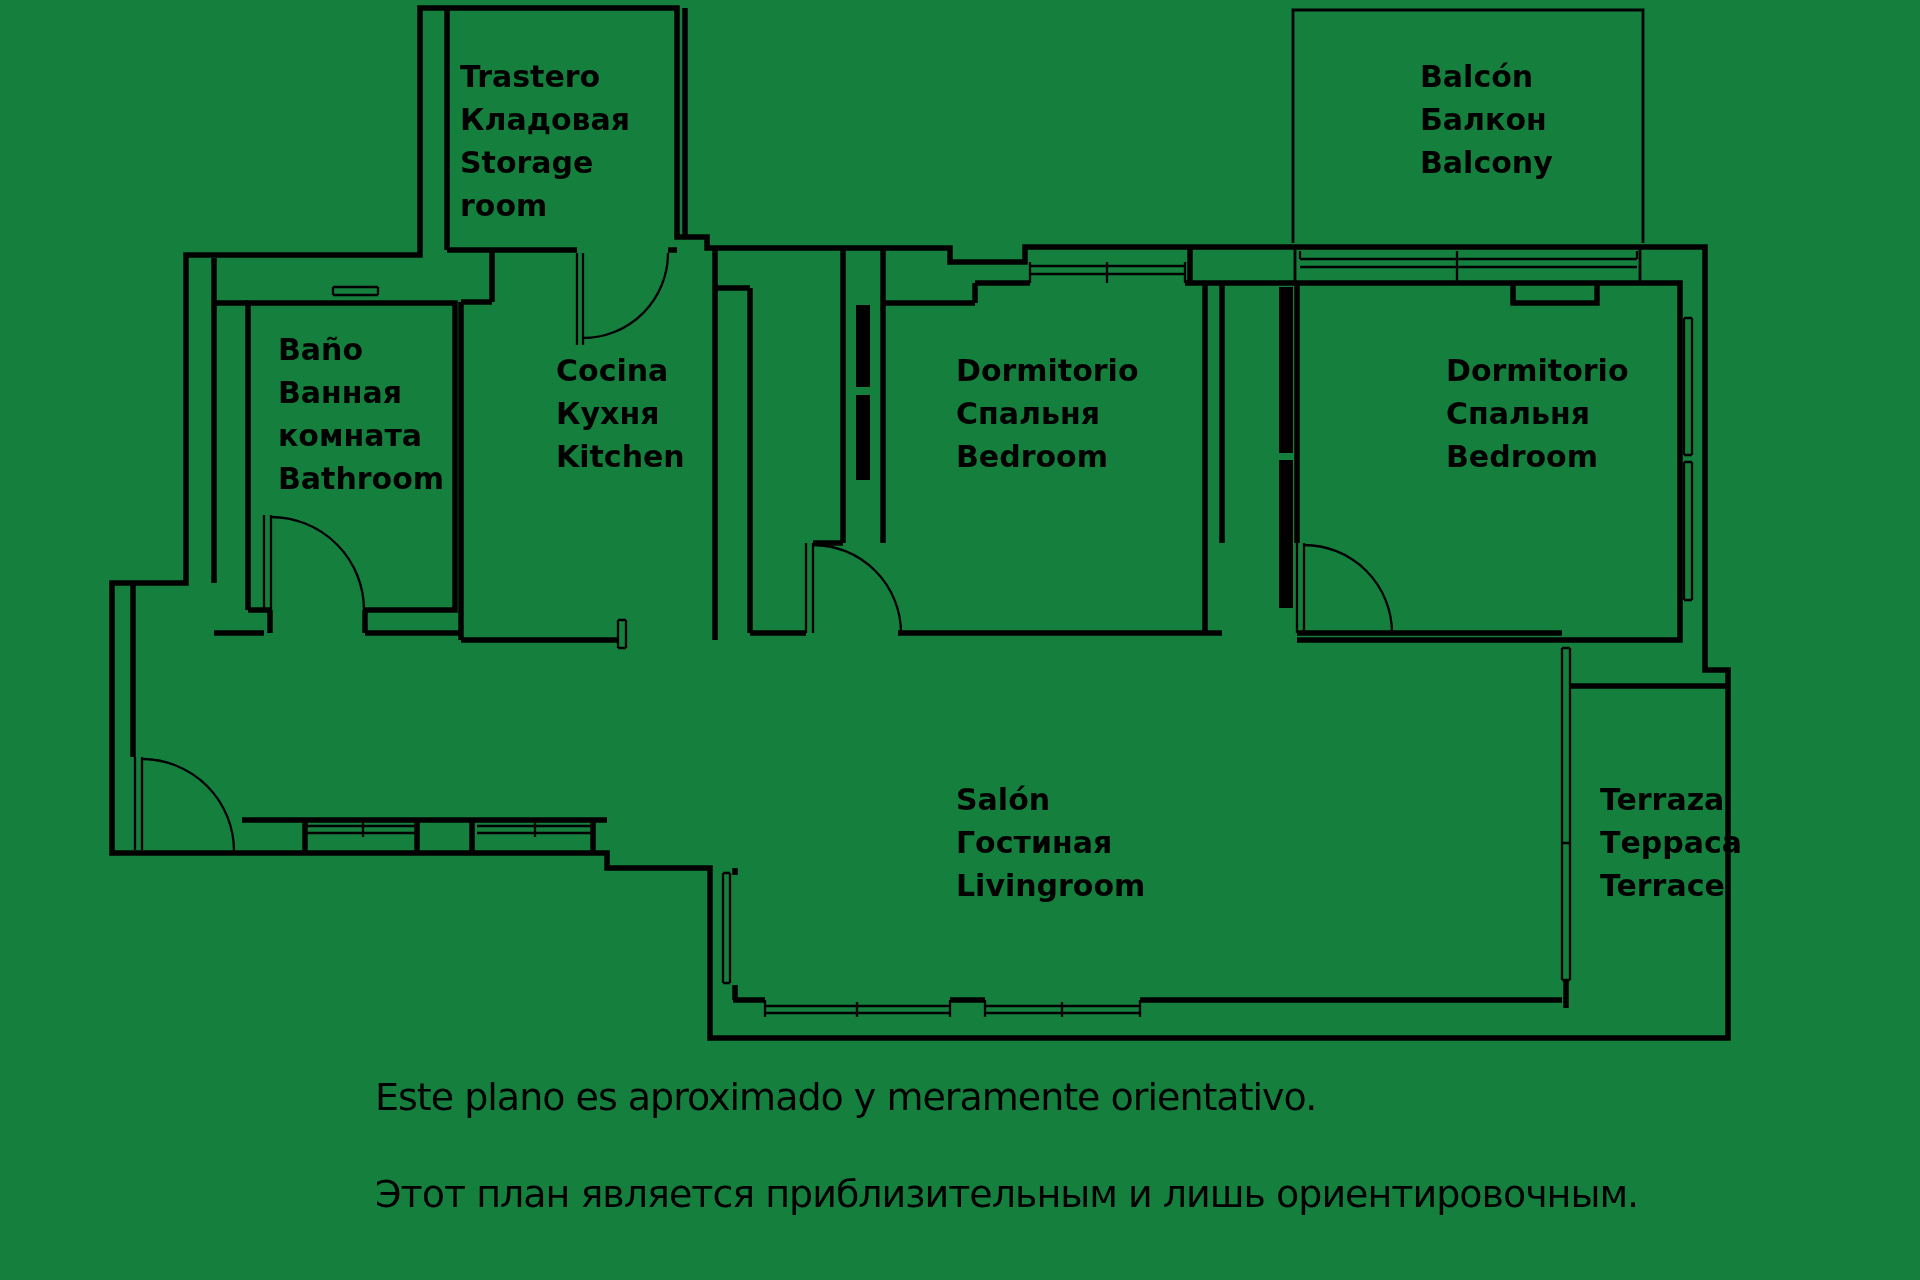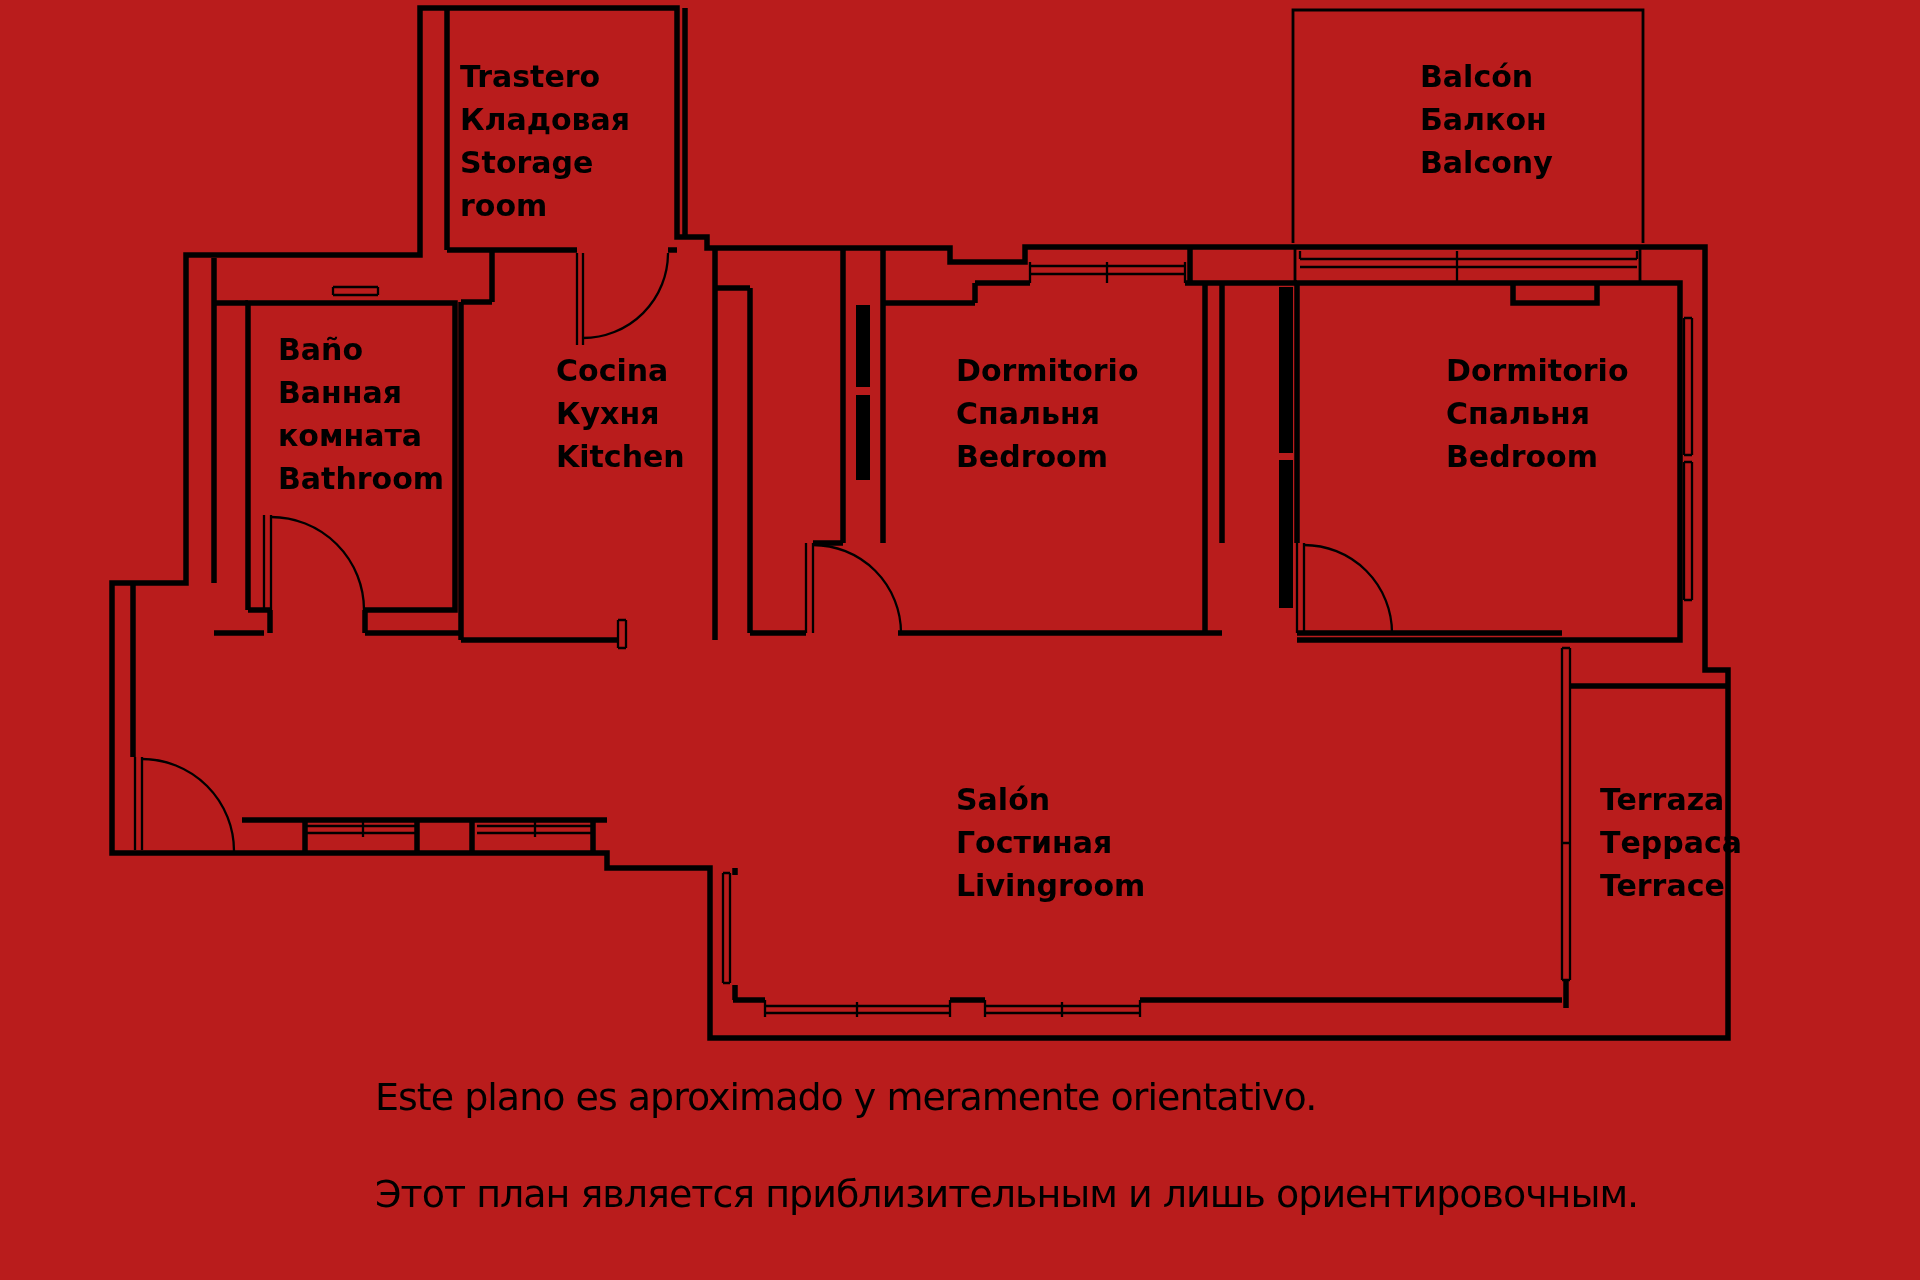--- a/index.html
+++ b/index.html
@@ -7,21 +7,21 @@
     padding: 0;
     background: #ffffff;
     width: 1920px;
     height: 1280px;
     overflow: hidden;
   }
   .plan-wrap {
     position: relative;
     width: 1920px;
     height: 1280px;
-    background: #b91c1c;
+    background: #15803d;
   }
   svg {
     display: block;
   }
   .wall {
     fill: none;
     stroke: #000000;
     stroke-width: 5.5;
     stroke-linecap: butt;
     stroke-linejoin: miter;

